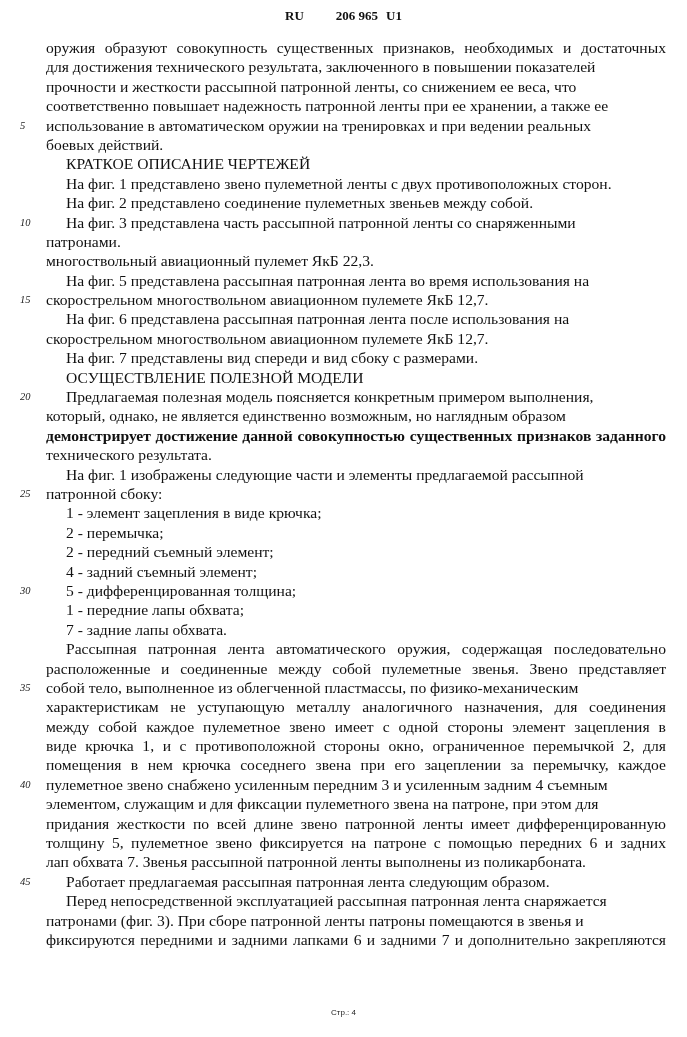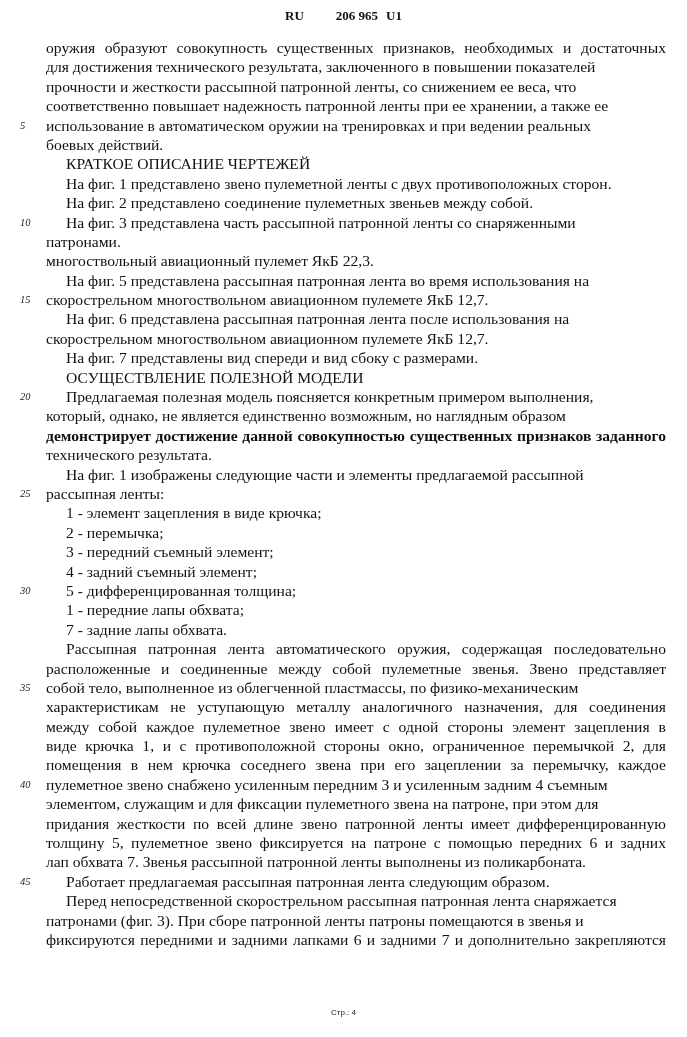--- a/index.html
+++ b/index.html
@@ -46,24 +46,24 @@
     <div class="line"><span>скорострельном многоствольном авиационном пулемете ЯкБ 12,7.</span></div>
     <div class="line indent"><span>На фиг. 7 представлены вид спереди и вид сбоку с размерами.</span></div>
     <div class="line indent"><span>ОСУЩЕСТВЛЕНИЕ ПОЛЕЗНОЙ МОДЕЛИ</span></div>
     <div class="line indent"><span class="lnum">20</span><span>Предлагаемая полезная модель поясняется конкретным примером выполнения,</span></div>
     <div class="line"><span>который, однако, не является единственно возможным, но наглядным образом</span></div>
     <div class="line justify">
       <span style="display: block; text-align: justify; text-align-last: justify; font-weight: bold;">демонстрирует достижение данной совокупностью существенных признаков заданного</span>
     </div>
     <div class="line"><span>технического результата.</span></div>
     <div class="line indent"><span>На фиг. 1 изображены следующие части и элементы предлагаемой рассыпной</span></div>
-    <div class="line"><span class="lnum">25</span><span>рассыпная ленты:</span></div>
+    <div class="line"><span class="lnum">25</span><span>патронной сбоку:</span></div>
     <div class="line indent"><span>1 - элемент зацепления в виде крючка;</span></div>
     <div class="line indent"><span>2 - перемычка;</span></div>
-    <div class="line indent"><span>3 - передний съемный элемент;</span></div>
+    <div class="line indent"><span>2 - передний съемный элемент;</span></div>
     <div class="line indent"><span>4 - задний съемный элемент;</span></div>
     <div class="line indent"><span class="lnum">30</span><span>5 - дифференцированная толщина;</span></div>
     <div class="line indent"><span>1 - передние лапы обхвата;</span></div>
     <div class="line indent"><span>7 - задние лапы обхвата.</span></div>
     <div class="line indent justify">
       <span style="display: block; text-align: justify; text-align-last: justify;">Рассыпная патронная лента автоматического оружия, содержащая последовательно</span>
     </div>
     <div class="line justify">
       <span style="display: block; text-align: justify; text-align-last: justify;">расположенные и соединенные между собой пулеметные звенья. Звено представляет</span>
     </div>
@@ -83,20 +83,20 @@
     <div class="line"><span class="lnum">40</span><span>пулеметное звено снабжено усиленным передним 3 и усиленным задним 4 съемным</span></div>
     <div class="line"><span>элементом, служащим и для фиксации пулеметного звена на патроне, при этом для</span></div>
     <div class="line justify">
       <span style="display: block; text-align: justify; text-align-last: justify;">придания жесткости по всей длине звено патронной ленты имеет дифференцированную</span>
     </div>
     <div class="line justify">
       <span style="display: block; text-align: justify; text-align-last: justify;">толщину 5, пулеметное звено фиксируется на патроне с помощью передних 6 и задних</span>
     </div>
     <div class="line"><span>лап обхвата 7. Звенья рассыпной патронной ленты выполнены из поликарбоната.</span></div>
     <div class="line indent"><span class="lnum">45</span><span>Работает предлагаемая рассыпная патронная лента следующим образом.</span></div>
-    <div class="line indent"><span>Перед непосредственной скорострельном рассыпная патронная лента снаряжается</span></div>
+    <div class="line indent"><span>Перед непосредственной эксплуатацией рассыпная патронная лента снаряжается</span></div>
     <div class="line"><span>патронами (фиг. 3). При сборе патронной ленты патроны помещаются в звенья и</span></div>
     <div class="line justify">
       <span style="display: block; text-align: justify; text-align-last: justify;">фиксируются передними и задними лапками 6 и задними 7 и дополнительно закрепляются</span>
     </div>
   </div>
 
 <div class="footer">Стр.: 4</div>
 
 </body></html>

